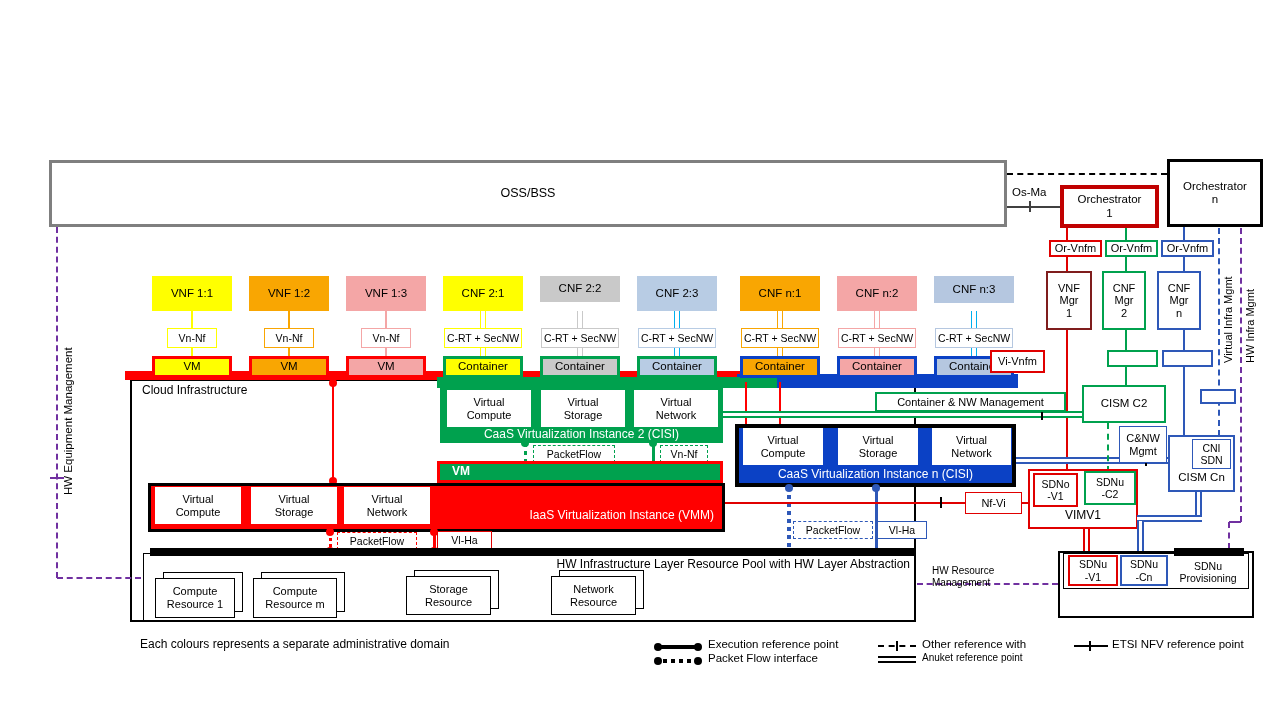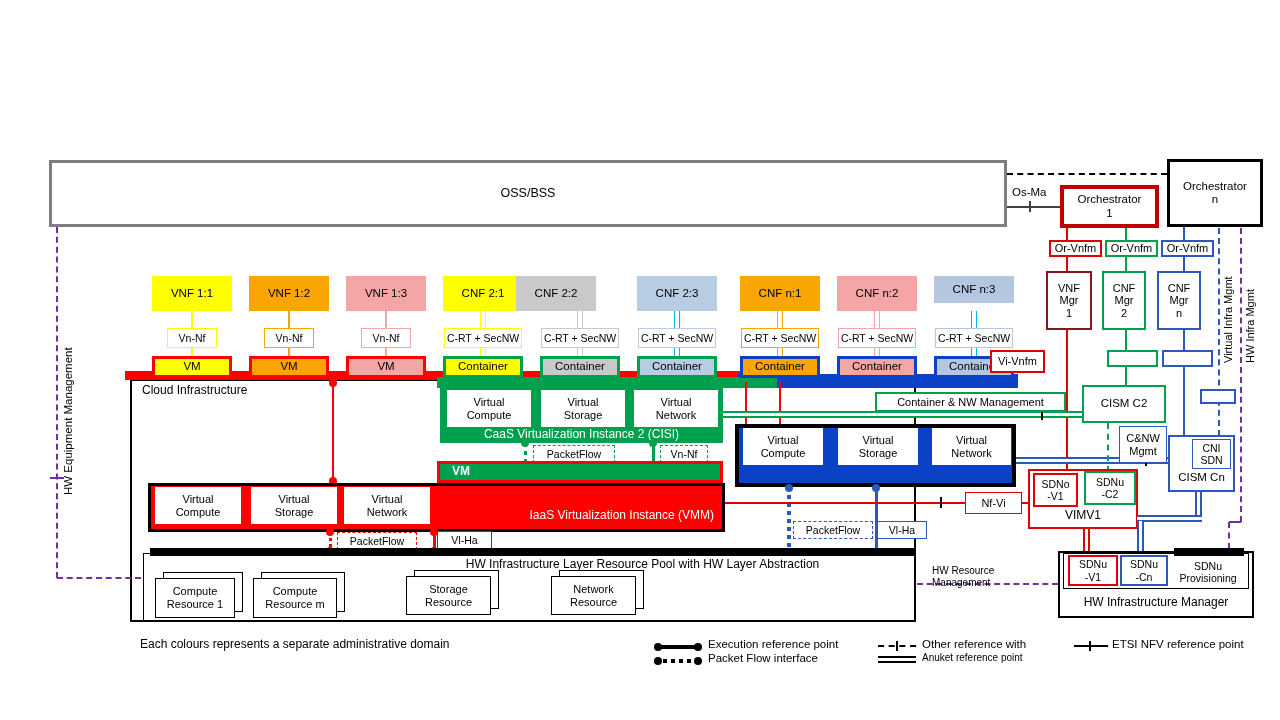--- a/index.html
+++ b/index.html
@@ -57,21 +57,21 @@
   <div class="l" style="left:577px;top:311px;width:6px;height:46px;border-left:1.5px solid #C9C9C9;border-right:1.5px solid #C9C9C9"></div>
   <div class="l" style="left:674px;top:311px;width:6px;height:46px;border-left:1.5px solid #00B0F0;border-right:1.5px solid #00B0F0"></div>
   <div class="l" style="left:777px;top:311px;width:6px;height:46px;border-left:1.5px solid #F9A602;border-right:1.5px solid #F9A602"></div>
   <div class="l" style="left:874px;top:311px;width:6px;height:46px;border-left:1.5px solid #F4A6A6;border-right:1.5px solid #F4A6A6"></div>
   <div class="l" style="left:971px;top:311px;width:6px;height:46px;border-left:1.5px solid #00B0F0;border-right:1.5px solid #00B0F0"></div>
 
   <div class="b" style="left:152px;top:276px;width:80px;height:35px;background:#FFFF00;font-size:11.5px">VNF 1:1</div>
   <div class="b" style="left:249px;top:276px;width:80px;height:35px;background:#F9A602;font-size:11.5px">VNF 1:2</div>
   <div class="b" style="left:346px;top:276px;width:80px;height:35px;background:#F4A6A6;font-size:11.5px">VNF 1:3</div>
   <div class="b" style="left:443px;top:276px;width:80px;height:35px;background:#FFFF00;font-size:11.5px">CNF 2:1</div>
-  <div class="b" style="left:516px;top:276px;width:80px;height:35px;background:#C9C9C9;font-size:11.5px">CNF 2:2</div>
+  <div class="b" style="left:540px;top:276px;width:80px;height:26px;background:#C9C9C9;font-size:11.5px">CNF 2:2</div>
   <div class="b" style="left:637px;top:276px;width:80px;height:35px;background:#B8CCE4;font-size:11.5px">CNF 2:3</div>
   <div class="b" style="left:740px;top:276px;width:80px;height:35px;background:#F9A602;font-size:11.5px">CNF n:1</div>
   <div class="b" style="left:837px;top:276px;width:80px;height:35px;background:#F4A6A6;font-size:11.5px">CNF n:2</div>
   <div class="b" style="left:934px;top:276px;width:80px;height:27px;background:#B5C7E0;font-size:11.5px">CNF n:3</div>
 
   <div class="b" style="left:167px;top:328px;width:50px;height:20px;border:1.5px solid #FFFF00;font-size:10.5px">Vn-Nf</div>
   <div class="b" style="left:264px;top:328px;width:50px;height:20px;border:1.5px solid #F9A602;font-size:10.5px">Vn-Nf</div>
   <div class="b" style="left:361px;top:328px;width:50px;height:20px;border:1.5px solid #F4A6A6;font-size:10.5px">Vn-Nf</div>
   <div class="b" style="left:444px;top:328px;width:78px;height:20px;border:1.5px solid #FFFF00;font-size:10.5px">C-RT + SecNW</div>
   <div class="b" style="left:541px;top:328px;width:78px;height:20px;border:1.5px solid #C9C9C9;font-size:10.5px">C-RT + SecNW</div>
@@ -134,20 +134,21 @@
 
   <div class="b" style="left:437px;top:461px;width:286px;height:22px;background:#00A14E;border:3px solid #FF0000;color:#fff;font-weight:600;justify-content:flex-start;padding-left:12px;font-size:12px">VM</div>
 
   <div class="l" style="left:735px;top:424px;width:281px;height:63px;background:#0B41C5;border:4px solid #000"></div>
   <div class="b" style="left:743px;top:428px;width:80px;height:37px">Virtual
 Compute</div>
   <div class="b" style="left:838px;top:428px;width:80px;height:37px">Virtual
 Storage</div>
   <div class="b" style="left:932px;top:428px;width:79px;height:37px">Virtual
 Network</div>
+  <div class="b" style="left:735px;top:466px;width:281px;height:17px;background:transparent;color:#fff;font-size:12px">CaaS Virtualization Instance n (CISI)</div>
 
   <div class="l" style="left:787px;top:487px;width:4px;height:62px;background-image:repeating-linear-gradient(to bottom,#2E58B8 0 4px,transparent 4px 8px)"></div>
   <div class="l" style="left:875px;top:487px;width:3px;height:62px;background:#2E58B8"></div>
   <div class="dt" style="left:785px;top:484px;background:#2E58B8"></div>
   <div class="dt" style="left:872px;top:484px;background:#2E58B8"></div>
   <div class="b" style="left:793px;top:521px;width:80px;height:18px;border:1.5px dashed #2E58B8;font-size:10.5px">PacketFlow</div>
   <div class="b" style="left:877px;top:521px;width:50px;height:18px;border:1.5px solid #2E58B8;font-size:10.5px">Vl-Ha</div>
 
   <div class="l" style="left:148px;top:483px;width:577px;height:49px;background:#FF0000;border:3.5px solid #000"></div>
   <div class="b" style="left:155px;top:487px;width:86px;height:37px">Virtual
@@ -192,21 +193,21 @@
   <div class="b" style="left:1084px;top:471px;width:52px;height:34px;border:2px solid #00A14E;font-size:10.5px">SDNu
 -C2</div>
   <div class="b" style="left:1028px;top:506px;width:110px;height:20px;background:transparent;font-size:12px">VIMV1</div>
 
   <div class="l" style="left:1083px;top:529px;width:7px;height:25px;border-left:2.5px solid #E00000;border-right:2.5px solid #E00000;background:#fff"></div>
   <div class="l" style="left:1195px;top:492px;width:7px;height:27px;border-left:2.5px solid #2E58B8;border-right:2.5px solid #2E58B8;background:#fff"></div>
   <div class="l" style="left:1137px;top:515px;width:65px;height:7px;border-top:2.5px solid #2E58B8;border-bottom:2.5px solid #2E58B8;background:#fff"></div>
   <div class="l" style="left:1137px;top:521px;width:7px;height:33px;border-left:2.5px solid #2E58B8;border-right:2.5px solid #2E58B8;background:#fff"></div>
 
   <div class="l" style="left:150px;top:548px;width:766px;height:8px;background:#000"></div>
-  <div class="lbl" style="left:375px;top:558px;width:535px;text-align:center;font-size:12px">HW Infrastructure Layer Resource Pool with HW Layer Abstraction</div>
+  <div class="lbl" style="left:375px;top:558px;width:535px;text-align:right;font-size:12px">HW Infrastructure Layer Resource Pool with HW Layer Abstraction</div>
 
   <div class="l" style="left:163px;top:572px;width:80px;height:40px;border:1.5px solid #000;background:#fff"></div>
   <div class="b" style="left:155px;top:578px;width:80px;height:40px;border:1.5px solid #000">Compute
 Resource 1</div>
   <div class="l" style="left:261px;top:572px;width:84px;height:40px;border:1.5px solid #000;background:#fff"></div>
   <div class="b" style="left:253px;top:578px;width:84px;height:40px;border:1.5px solid #000">Compute
 Resource m</div>
   <div class="l" style="left:414px;top:570px;width:85px;height:39px;border:1.5px solid #000;background:#fff"></div>
   <div class="b" style="left:406px;top:576px;width:85px;height:39px;border:1.5px solid #000">Storage
 Resource</div>
@@ -220,21 +221,20 @@
 
   <div class="l" style="left:1058px;top:551px;width:196px;height:67px;border:2px solid #000;background:#fff"></div>
   <div class="l" style="left:1063px;top:553px;width:186px;height:36px;border:1.5px solid #000"></div>
   <div class="l" style="left:1174px;top:548px;width:70px;height:8px;background:#000"></div>
   <div class="b" style="left:1068px;top:555px;width:50px;height:31px;border:2px solid #E00000;font-size:10.5px">SDNu
 -V1</div>
   <div class="b" style="left:1120px;top:555px;width:48px;height:31px;border:2px solid #2E58B8;font-size:10.5px">SDNu
 -Cn</div>
   <div class="b" style="left:1168px;top:556px;width:80px;height:32px;background:transparent;font-size:10.5px">SDNu
 Provisioning</div>
-  <div class="b" style="left:1058px;top:593px;width:196px;height:20px;background:transparent;font-size:12px">HW Infrastructure Manager</div>
 
   <div class="lbl" style="left:140px;top:638px;font-size:12px">Each colours represents a separate administrative domain</div>
 
   <div class="l" style="left:655px;top:641px;width:46px;height:12px">
     <div class="l" style="left:0;top:4px;width:46px;height:4px;background:#000"></div>
     <div class="dt" style="left:-1px;top:2px;background:#000"></div>
     <div class="dt" style="left:39px;top:2px;background:#000"></div>
   </div>
   <div class="lbl" style="left:708px;top:638px;font-size:11.5px">Execution reference point</div>
 

